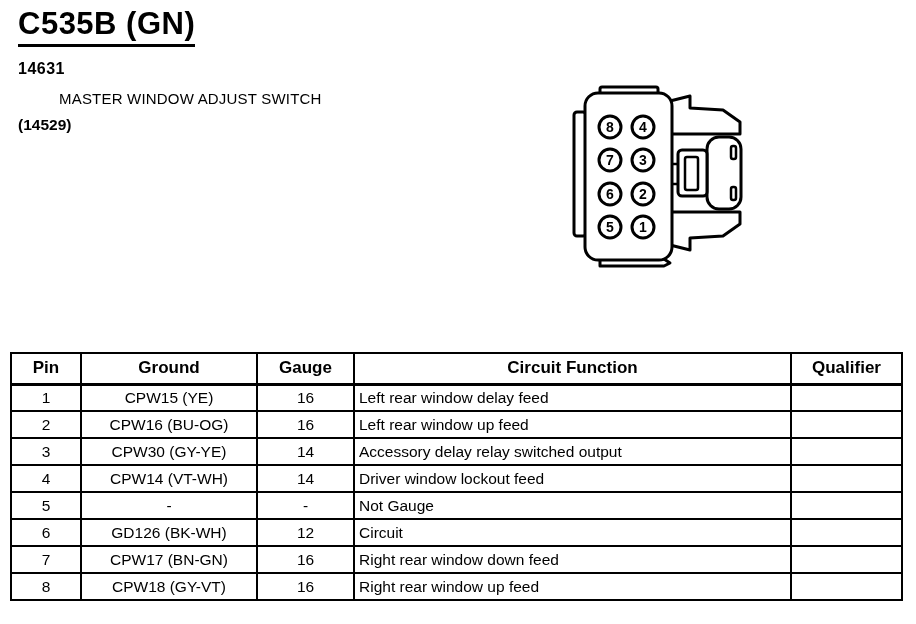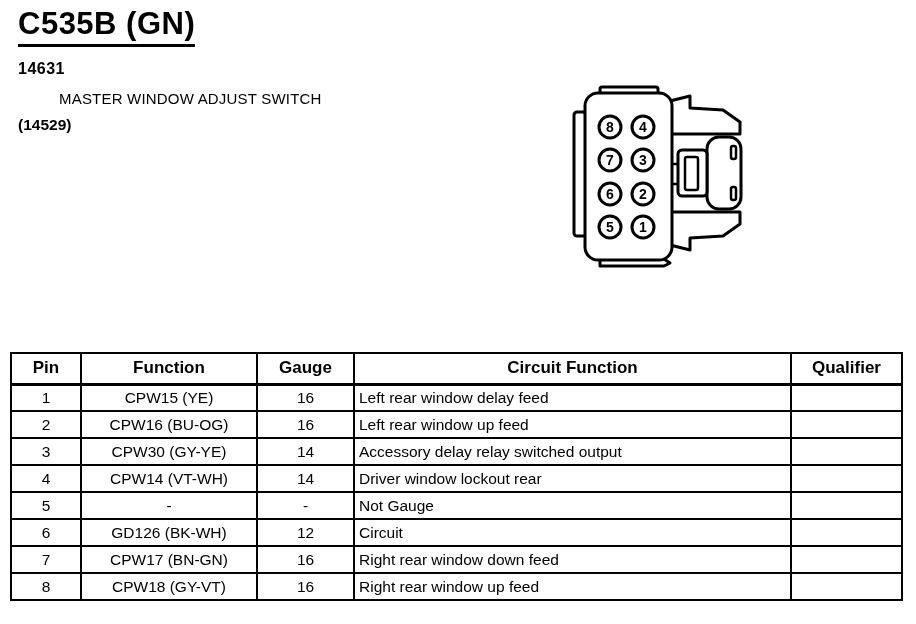--- a/index.html
+++ b/index.html
@@ -135,21 +135,21 @@
       <colgroup>
         <col class="c-pin">
           <col class="c-cir">
           <col class="c-gau">
           <col class="c-fun">
           <col class="c-qua">
       </colgroup>
       <thead>
         <tr>
           <th>Pin</th>
-          <th>Function</th>
+          <th>Ground</th>
           <th>Gauge</th>
           <th>Circuit Function</th>
           <th>Qualifier</th>
         </tr>
       </thead>
       <tbody>
         <tr>
           <td>1</td>
           <td>CPW15 (YE)</td>
           <td>16</td>
@@ -167,21 +167,21 @@
           <td>3</td>
           <td>CPW30 (GY-YE)</td>
           <td>14</td>
           <td class="fn">Accessory delay relay switched output</td>
           <td></td>
         </tr>
         <tr>
           <td>4</td>
           <td>CPW14 (VT-WH)</td>
           <td>14</td>
-          <td class="fn">Driver window lockout rear</td>
+          <td class="fn">Driver window lockout feed</td>
           <td></td>
         </tr>
         <tr>
           <td>5</td>
           <td>-</td>
           <td>-</td>
           <td class="fn">Not Gauge</td>
           <td></td>
         </tr>
         <tr>

